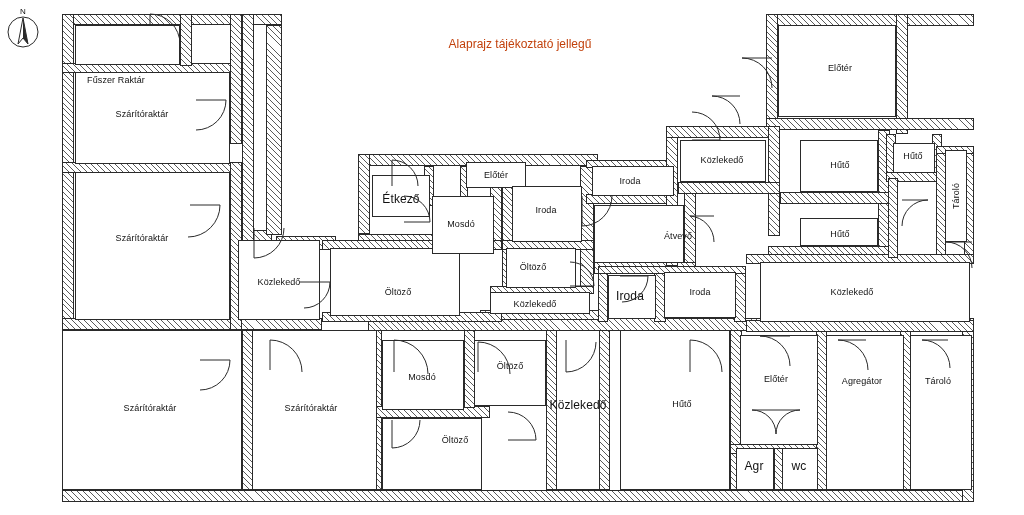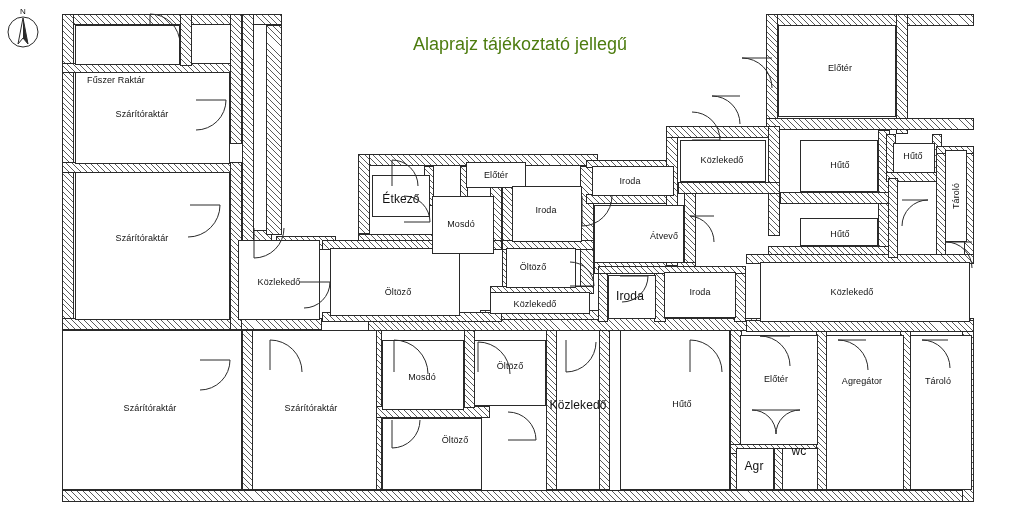--- a/index.html
+++ b/index.html
@@ -28,22 +28,22 @@
     white-space:nowrap;
     transform:translate(-50%,-50%);
     text-align:center;
     letter-spacing:.1px;
   }
   .label.small{font-size:9px;}
   .label.tiny{font-size:12px;}
   .label.vert{transform:translate(-50%,-50%) rotate(-90deg);}
   .title{
     position:absolute;
-    font-size:18px;
-    color:#4d7c0f;
+    font-size:12px;
+    color:#c2410c;
     transform:translate(-50%,-50%);
     white-space:nowrap;
   }
   svg.overlay{position:absolute;left:0;top:0;width:1024px;height:515px;pointer-events:none;}
   .compass{position:absolute;left:6px;top:4px;width:34px;height:62px;}
 </style>
 </head>
 <body>
 
 <div id="stage">
@@ -162,38 +162,38 @@
       <div class="label small" style="left: 150px; top: 408px;">Szárítóraktár</div>
       <div class="label small" style="left: 311px; top: 408px;">Szárítóraktár</div>
       <div class="label small" style="left: 398px; top: 292px;">Öltöző</div>
       <div class="label tiny" style="left: 401px; top: 199px;">Étkező</div>
       <div class="label small" style="left: 461px; top: 224px;">Mosdó</div>
       <div class="label small" style="left: 496px; top: 175px;">Előtér</div>
       <div class="label small" style="left: 546px; top: 210px;">Iroda</div>
       <div class="label small" style="left: 533px; top: 267px;">Öltöző</div>
       <div class="label small" style="left: 535px; top: 304px;">Közlekedő</div>
       <div class="label small" style="left: 630px; top: 181px;">Iroda</div>
-      <div class="label small" style="left: 664px; top: 236px;">Átvevő</div>
+      <div class="label small" style="left: 678px; top: 236px;">Átvevő</div>
       <div class="label small" style="left: 722px; top: 160px;">Közlekedő</div>
       <div class="label small" style="left: 840px; top: 68px;">Előtér</div>
       <div class="label small" style="left: 840px; top: 165px;">Hűtő</div>
       <div class="label small" style="left: 840px; top: 234px;">Hűtő</div>
       <div class="label small" style="left: 913px; top: 156px;">Hűtő</div>
       <div class="label small vert" style="left: 956px; top: 196px;">Tároló</div>
       <div class="label small" style="left: 852px; top: 292px;">Közlekedő</div>
       <div class="label tiny" style="left: 630px; top: 296px;">Iroda</div>
       <div class="label small" style="left: 700px; top: 292px;">Iroda</div>
       <div class="label small" style="left: 422px; top: 377px;">Mosdó</div>
       <div class="label small" style="left: 455px; top: 440px;">Öltöző</div>
       <div class="label small" style="left: 510px; top: 366px;">Öltöző</div>
       <div class="label tiny" style="left: 578px; top: 405px;">Közlekedő</div>
       <div class="label small" style="left: 682px; top: 404px;">Hűtő</div>
       <div class="label small" style="left: 776px; top: 379px;">Előtér</div>
       <div class="label tiny" style="left: 754px; top: 466px;">Agr</div>
-      <div class="label tiny" style="left: 799px; top: 451px;">wc</div>
+      <div class="label tiny" style="left: 799px; top: 466px;">wc</div>
       <div class="label small" style="left: 862px; top: 381px;">Agregátor</div>
       <div class="label small" style="left: 938px; top: 381px;">Tároló</div>
     </div>
 
   <svg class="overlay" viewBox="0 0 1024 515">
     <g fill="none" stroke="#2a2a2a" stroke-width="1">
 
       <path d="M150 25 L150 14 M150 14 A 30 30 0 0 1 180 44"></path>
       <path d="M196 100 L226 100 M226 100 A 30 30 0 0 1 196 130"></path>
       <path d="M190 205 L220 205 M220 205 A 32 32 0 0 1 188 237"></path>

